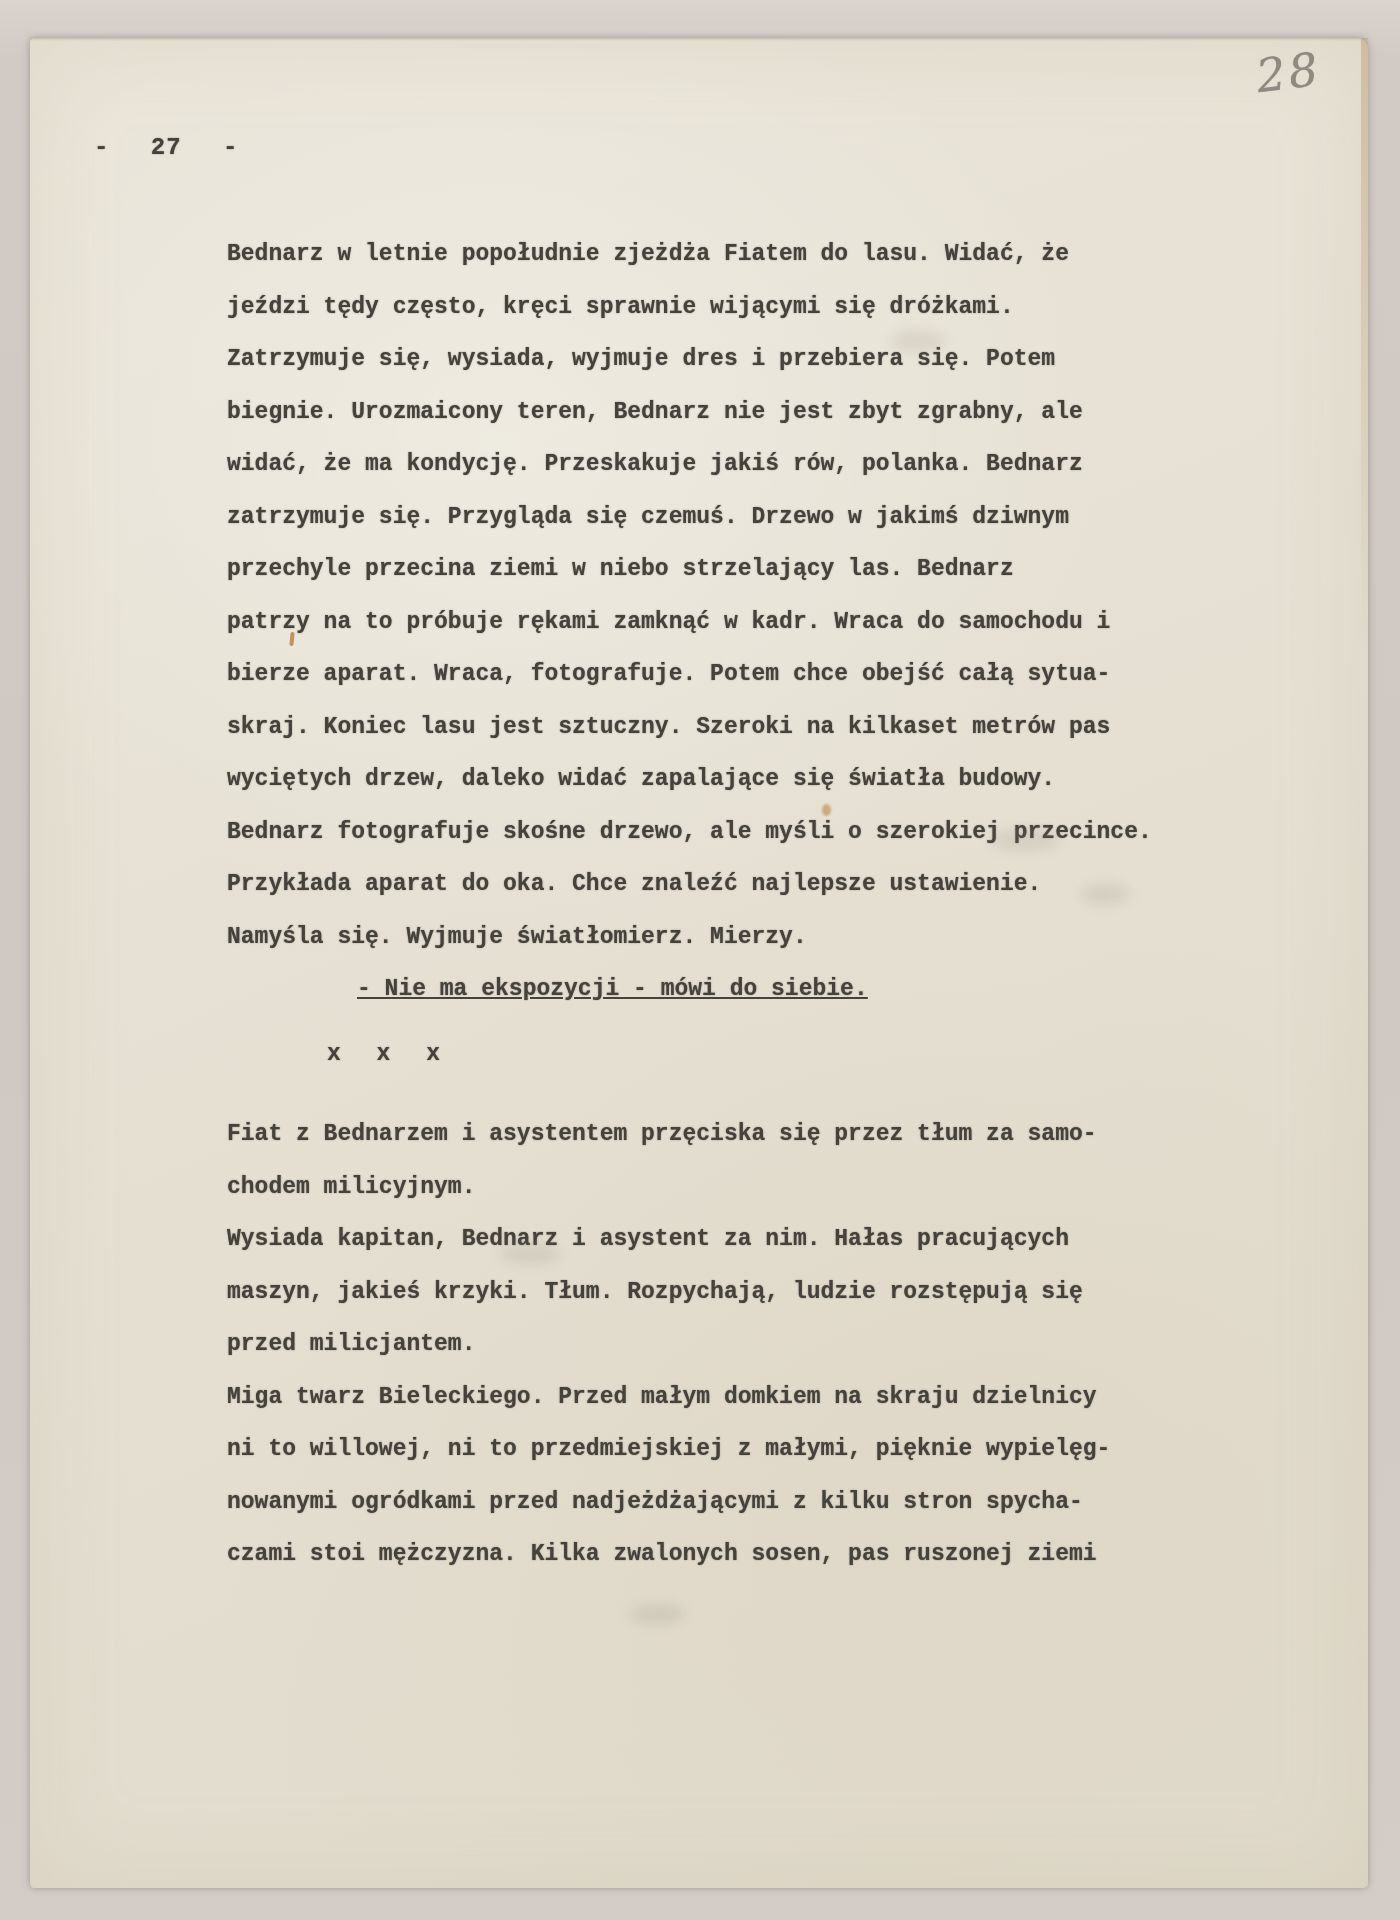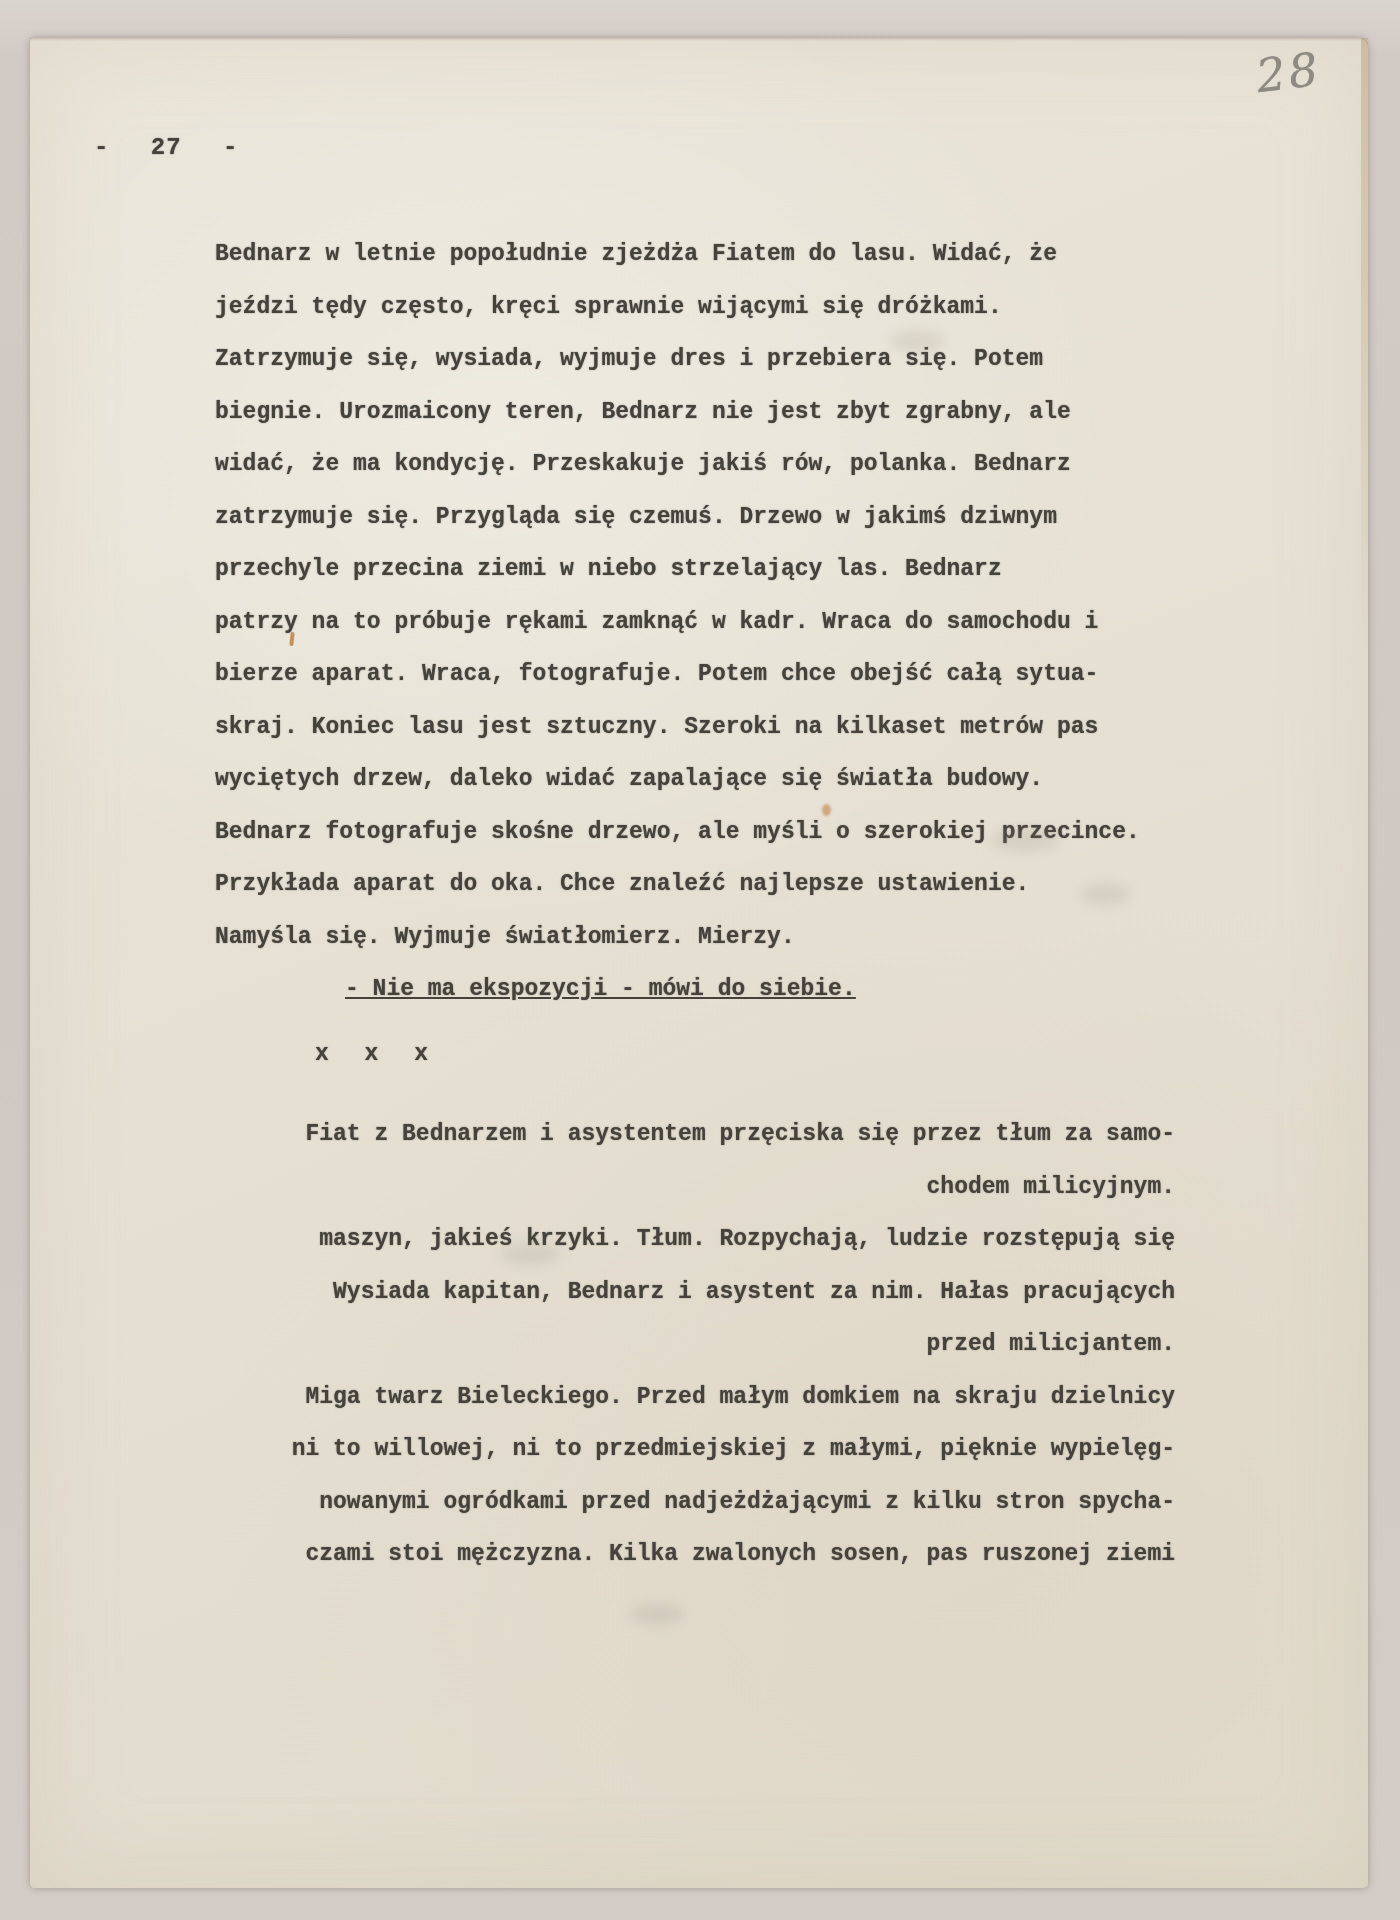--- a/index.html
+++ b/index.html
@@ -37,27 +37,27 @@
     text-align:left;text-indent:64px;
     font-size:24px;font-weight:700;color:#45423c;
     word-spacing:26px;letter-spacing:1px;
     text-shadow:0 0 1.5px rgba(69,66,60,.7);
   }
   .text-block{
     position:absolute;left:185px;top:190px;width:960px;
     font-size:23px;font-weight:700;line-height:52.5px;
     color:#45423c;text-shadow:0 0 1.5px rgba(69,66,60,.65);
   }
-  .tline{white-space:pre;}
+  .tline{white-space:pre;margin-left:12px;}
   .dialogue{padding-left:130px;text-decoration:underline;}
   .separator{
     margin-top:12px;text-indent:100px;
     word-spacing:18px;letter-spacing:2px;
   }
-  .para2{margin-top:28px;text-align:right;}
+  .para2{margin-top:28px;}
   .smudge{position:absolute;background:rgba(138,132,120,.16);filter:blur(6px);border-radius:50%;}
   .fleck1{position:absolute;left:260px;top:594px;width:4px;height:14px;background:#b8742f;opacity:.75;border-radius:2px;transform:rotate(6deg);}
   .fleck2{position:absolute;left:792px;top:766px;width:9px;height:12px;background:#c08448;opacity:.6;border-radius:50%;filter:blur(1px);}
 </style>
 </head>
 <body>
 
 <div class="paper">
 
   <div class="handwritten">28</div>
@@ -79,22 +79,22 @@
         <div class="tline">wyciętych drzew, daleko widać zapalające się światła budowy.</div>
         <div class="tline">Bednarz fotografuje skośne drzewo, ale myśli o szerokiej przecince.</div>
         <div class="tline">Przykłada aparat do oka. Chce znaleźć najlepsze ustawienie.</div>
         <div class="tline">Namyśla się. Wyjmuje światłomierz. Mierzy.</div>
       </div>
     <div class="dialogue tline">- Nie ma ekspozycji - mówi do siebie.</div>
     <div class="separator tline">x x x</div>
     <div class="para para2">
         <div class="tline">Fiat z Bednarzem i asystentem przęciska się przez tłum za samo-</div>
         <div class="tline">chodem milicyjnym.</div>
+        <div class="tline">Wysiada kapitan, Bednarz i asystent za nim. Hałas pracujących</div>
         <div class="tline">maszyn, jakieś krzyki. Tłum. Rozpychają, ludzie rozstępują się</div>
-        <div class="tline">Wysiada kapitan, Bednarz i asystent za nim. Hałas pracujących</div>
         <div class="tline">przed milicjantem.</div>
         <div class="tline">Miga twarz Bieleckiego. Przed małym domkiem na skraju dzielnicy</div>
         <div class="tline">ni to willowej, ni to przedmiejskiej z małymi, pięknie wypielęg-</div>
         <div class="tline">nowanymi ogródkami przed nadjeżdżającymi z kilku stron spycha-</div>
         <div class="tline">czami stoi mężczyzna. Kilka zwalonych sosen, pas ruszonej ziemi</div>
       </div>
   </div>
 
   <div class="smudge" style="left:860px;top:292px;width:55px;height:22px;"></div>
   <div class="smudge" style="left:960px;top:790px;width:70px;height:24px;"></div>

